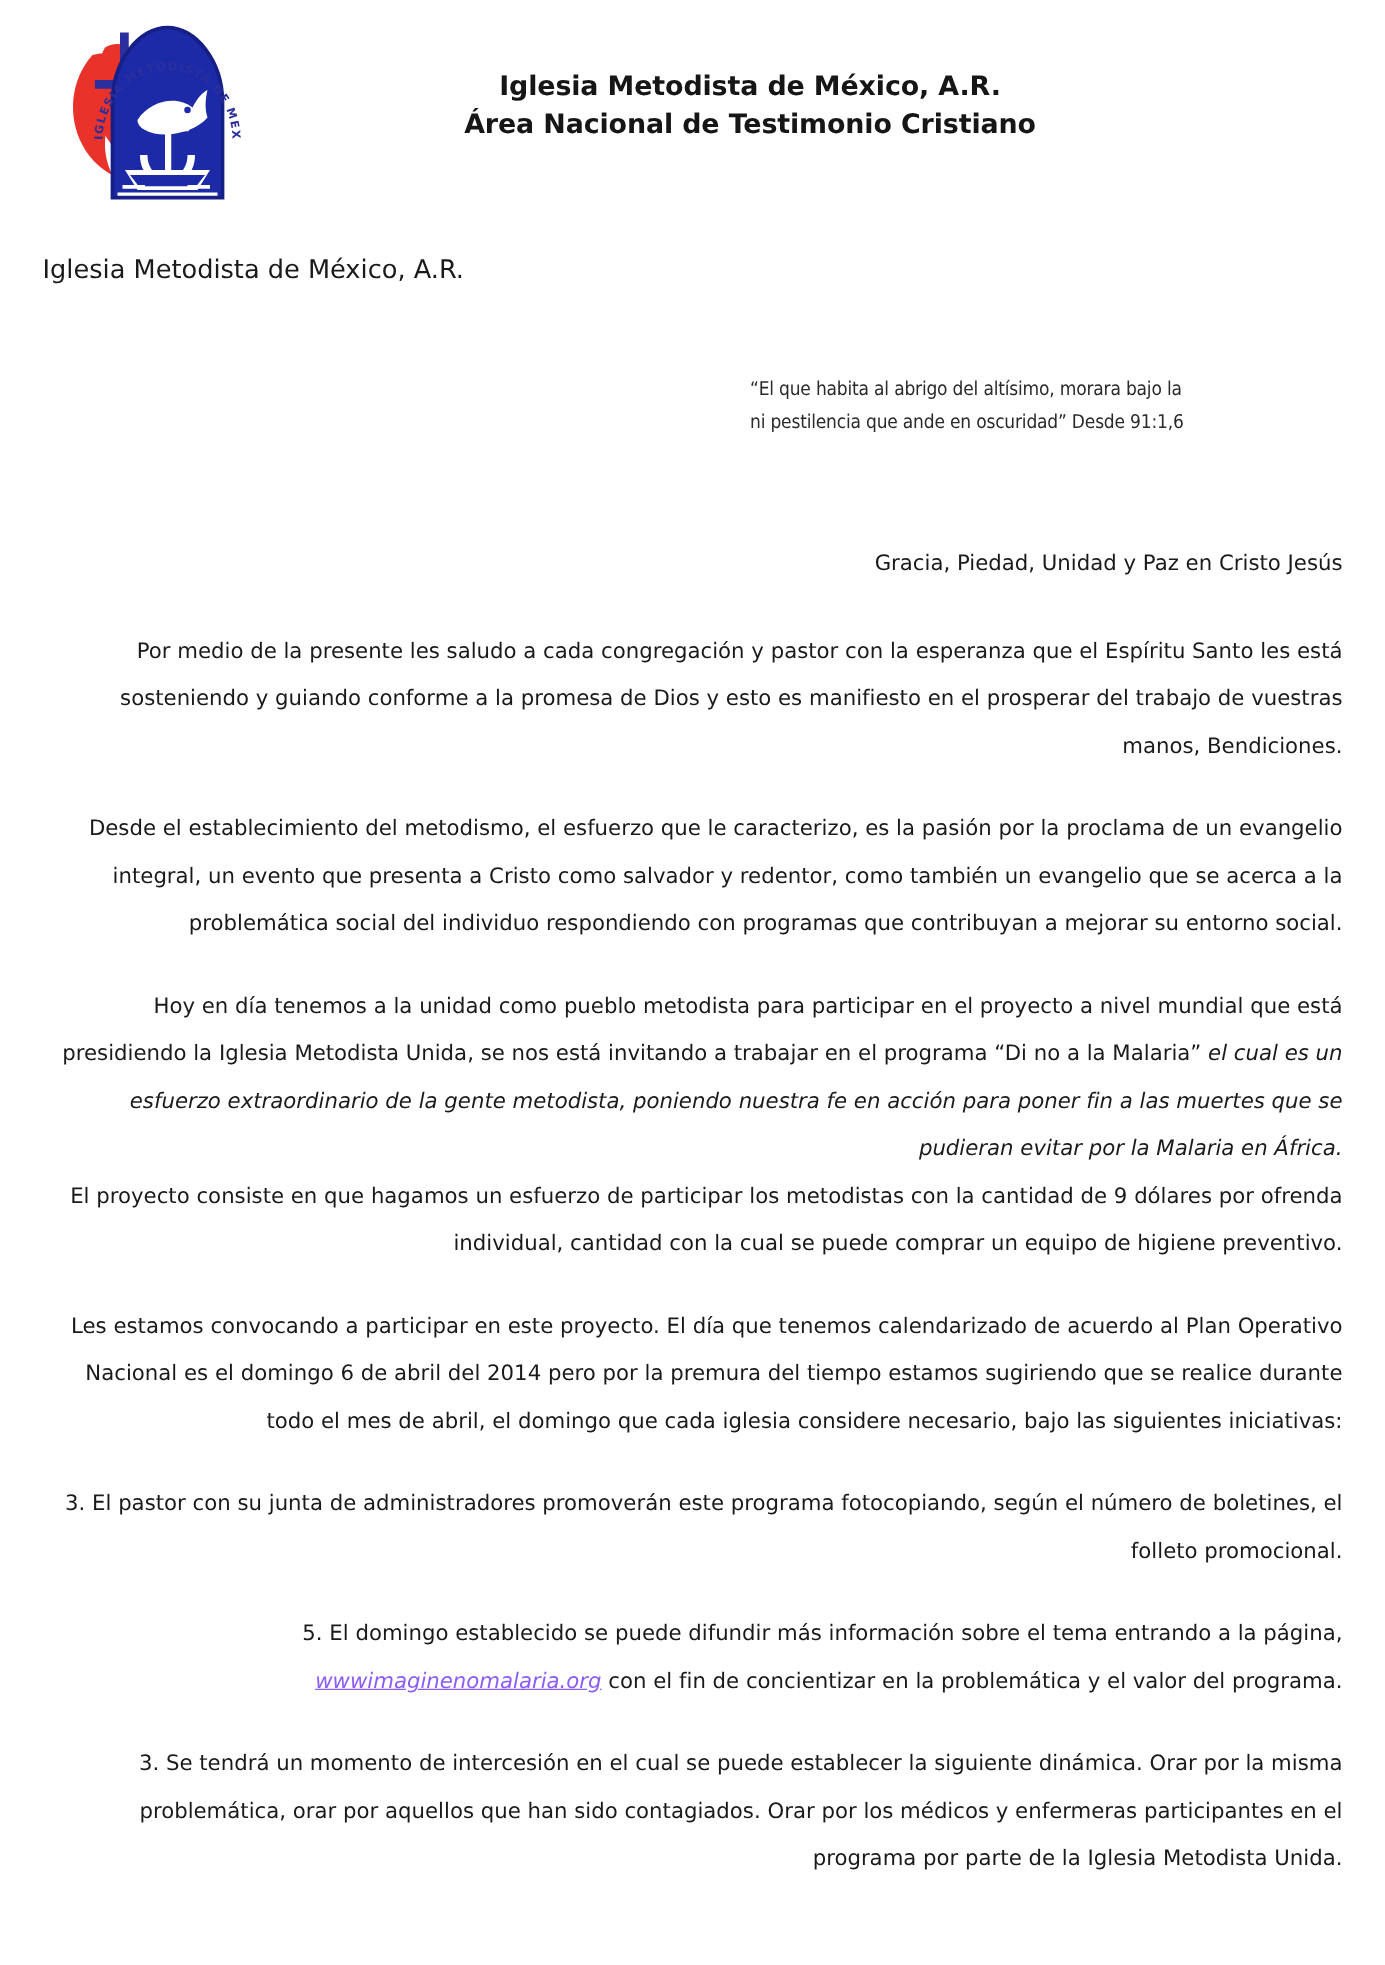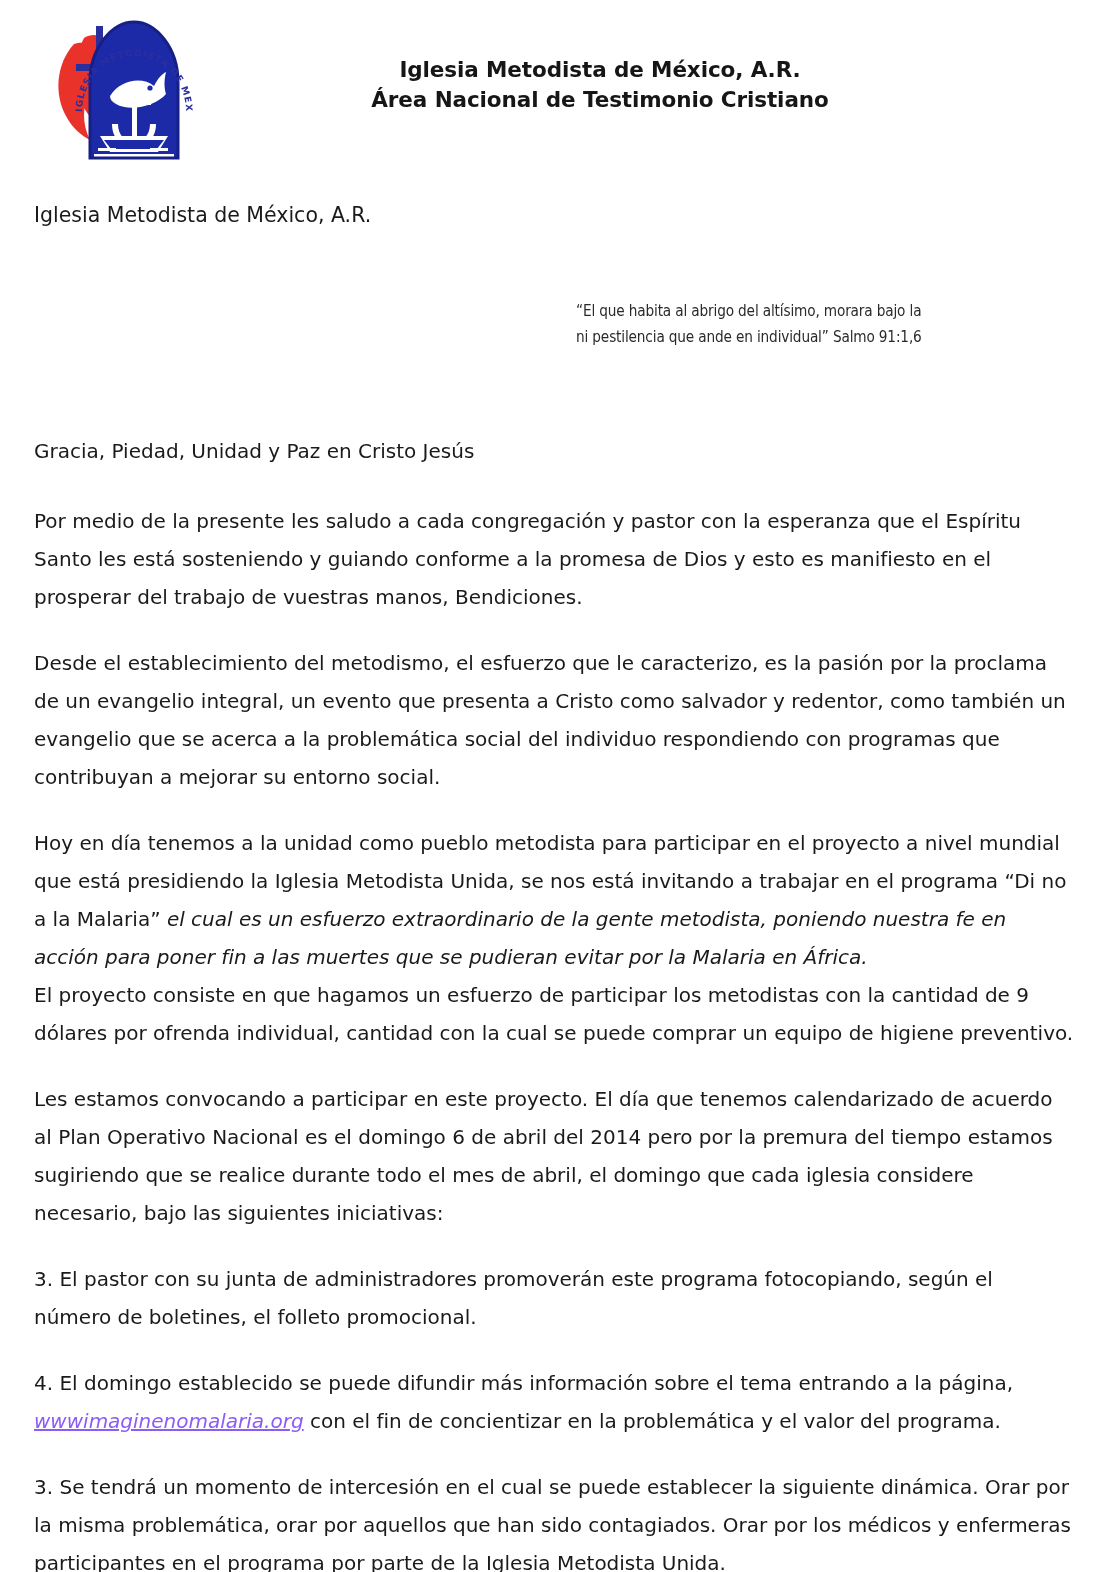--- a/index.html
+++ b/index.html
@@ -65,44 +65,44 @@
   }
   .addressee-line {
     font-size: 20.5px;
     line-height: 31px;
     color: #1a1a1a;
   }
 
   
   .scripture {
     position: absolute;
-    left: 576px;
+    left: 600px;
     top: 298px;
     width: 452px;
     font-size: 15.2px;
     line-height: 26px;
     color: #2a2a2a;
     font-stretch: condensed;
     letter-spacing: -0.15px;
   }
   .scripture-line { white-space: nowrap; }
 
   
   .body-text {
     position: absolute;
     left: 34px;
     top: 432px;
     width: 1040px;
   }
   .para {
-    font-size: 20px;
+    font-size: 17px;
     line-height: 38px;
     color: #1a1a1a;
     margin: 0 0 28px 0;
-    text-align: left;
+    text-align: right;
   }
   .para.tight { margin-bottom: 0; }
   .para.greeting { margin-bottom: 32px; }
   em.ital {
     font-style: italic;
   }
   a.url-link,
   .url-link {
     font-style: italic;
     text-decoration: underline;
@@ -177,37 +177,37 @@
       <div class="header-line">Área Nacional de Testimonio Cristiano</div>
     </div>
   </div>
 
   <div class="addressee">
     <div class="addressee-line">Iglesia Metodista de México, A.R.</div>
   </div>
 
   <div class="scripture">
     <div class="scripture-line">“El que habita al abrigo del altísimo, morara bajo la</div>
-    <div class="scripture-line">ni pestilencia que ande en individual” Salmo 91:1,6</div>
+    <div class="scripture-line">ni pestilencia que ande en oscuridad” Desde 91:1,6</div>
   </div>
 
   <div class="body-text">
 
     <p class="para greeting">Gracia, Piedad, Unidad y Paz en Cristo Jesús</p>
 
     <p class="para">Por medio de la presente les saludo a cada congregación y pastor con la esperanza que el Espíritu Santo les está sosteniendo y guiando conforme a la promesa de Dios y esto es manifiesto en el prosperar del trabajo de vuestras manos, Bendiciones.</p>
 
     <p class="para">Desde el establecimiento del metodismo, el esfuerzo que le caracterizo, es la pasión por la proclama de un evangelio integral, un evento que presenta a Cristo como salvador y redentor, como también un evangelio que se acerca a la problemática social del individuo respondiendo con programas que contribuyan a mejorar su entorno social.</p>
 
     <p class="para tight"><span>Hoy en día tenemos a la unidad como pueblo metodista para participar en el proyecto a nivel mundial que está presidiendo la Iglesia Metodista Unida, se nos está invitando a trabajar en el programa “Di no a la Malaria” </span><em class="ital">el cual es un esfuerzo extraordinario de la gente metodista, poniendo nuestra fe en acción para poner fin a las muertes que se pudieran evitar por la Malaria en África.</em></p>
 
     <p class="para">El proyecto consiste en que hagamos un esfuerzo de participar los metodistas con la cantidad de 9 dólares por ofrenda individual, cantidad con la cual se puede comprar un equipo de higiene preventivo.</p>
 
     <p class="para">Les estamos convocando a participar en este proyecto. El día que tenemos calendarizado de acuerdo al Plan Operativo Nacional es el domingo 6 de abril del 2014 pero por la premura del tiempo estamos sugiriendo que se realice durante todo el mes de abril, el domingo que cada iglesia considere necesario, bajo las siguientes iniciativas:</p>
 
     <p class="para">3. El pastor con su junta de administradores promoverán este programa fotocopiando, según el número de boletines, el folleto promocional.</p>
 
-    <p class="para"><span>4. El domingo establecido se puede difundir más información sobre el tema entrando a la página, </span><span class="url-link">wwwimaginenomalaria.org</span><span> con el fin de concientizar en la problemática y el valor del programa.</span></p>
+    <p class="para"><span>5. El domingo establecido se puede difundir más información sobre el tema entrando a la página, </span><span class="url-link">wwwimaginenomalaria.org</span><span> con el fin de concientizar en la problemática y el valor del programa.</span></p>
 
     <p class="para">3. Se tendrá un momento de intercesión en el cual se puede establecer la siguiente dinámica. Orar por la misma problemática, orar por aquellos que han sido contagiados. Orar por los médicos y enfermeras participantes en el programa por parte de la Iglesia Metodista Unida.</p>
 
   </div>
 </div>
 
 </body></html>

